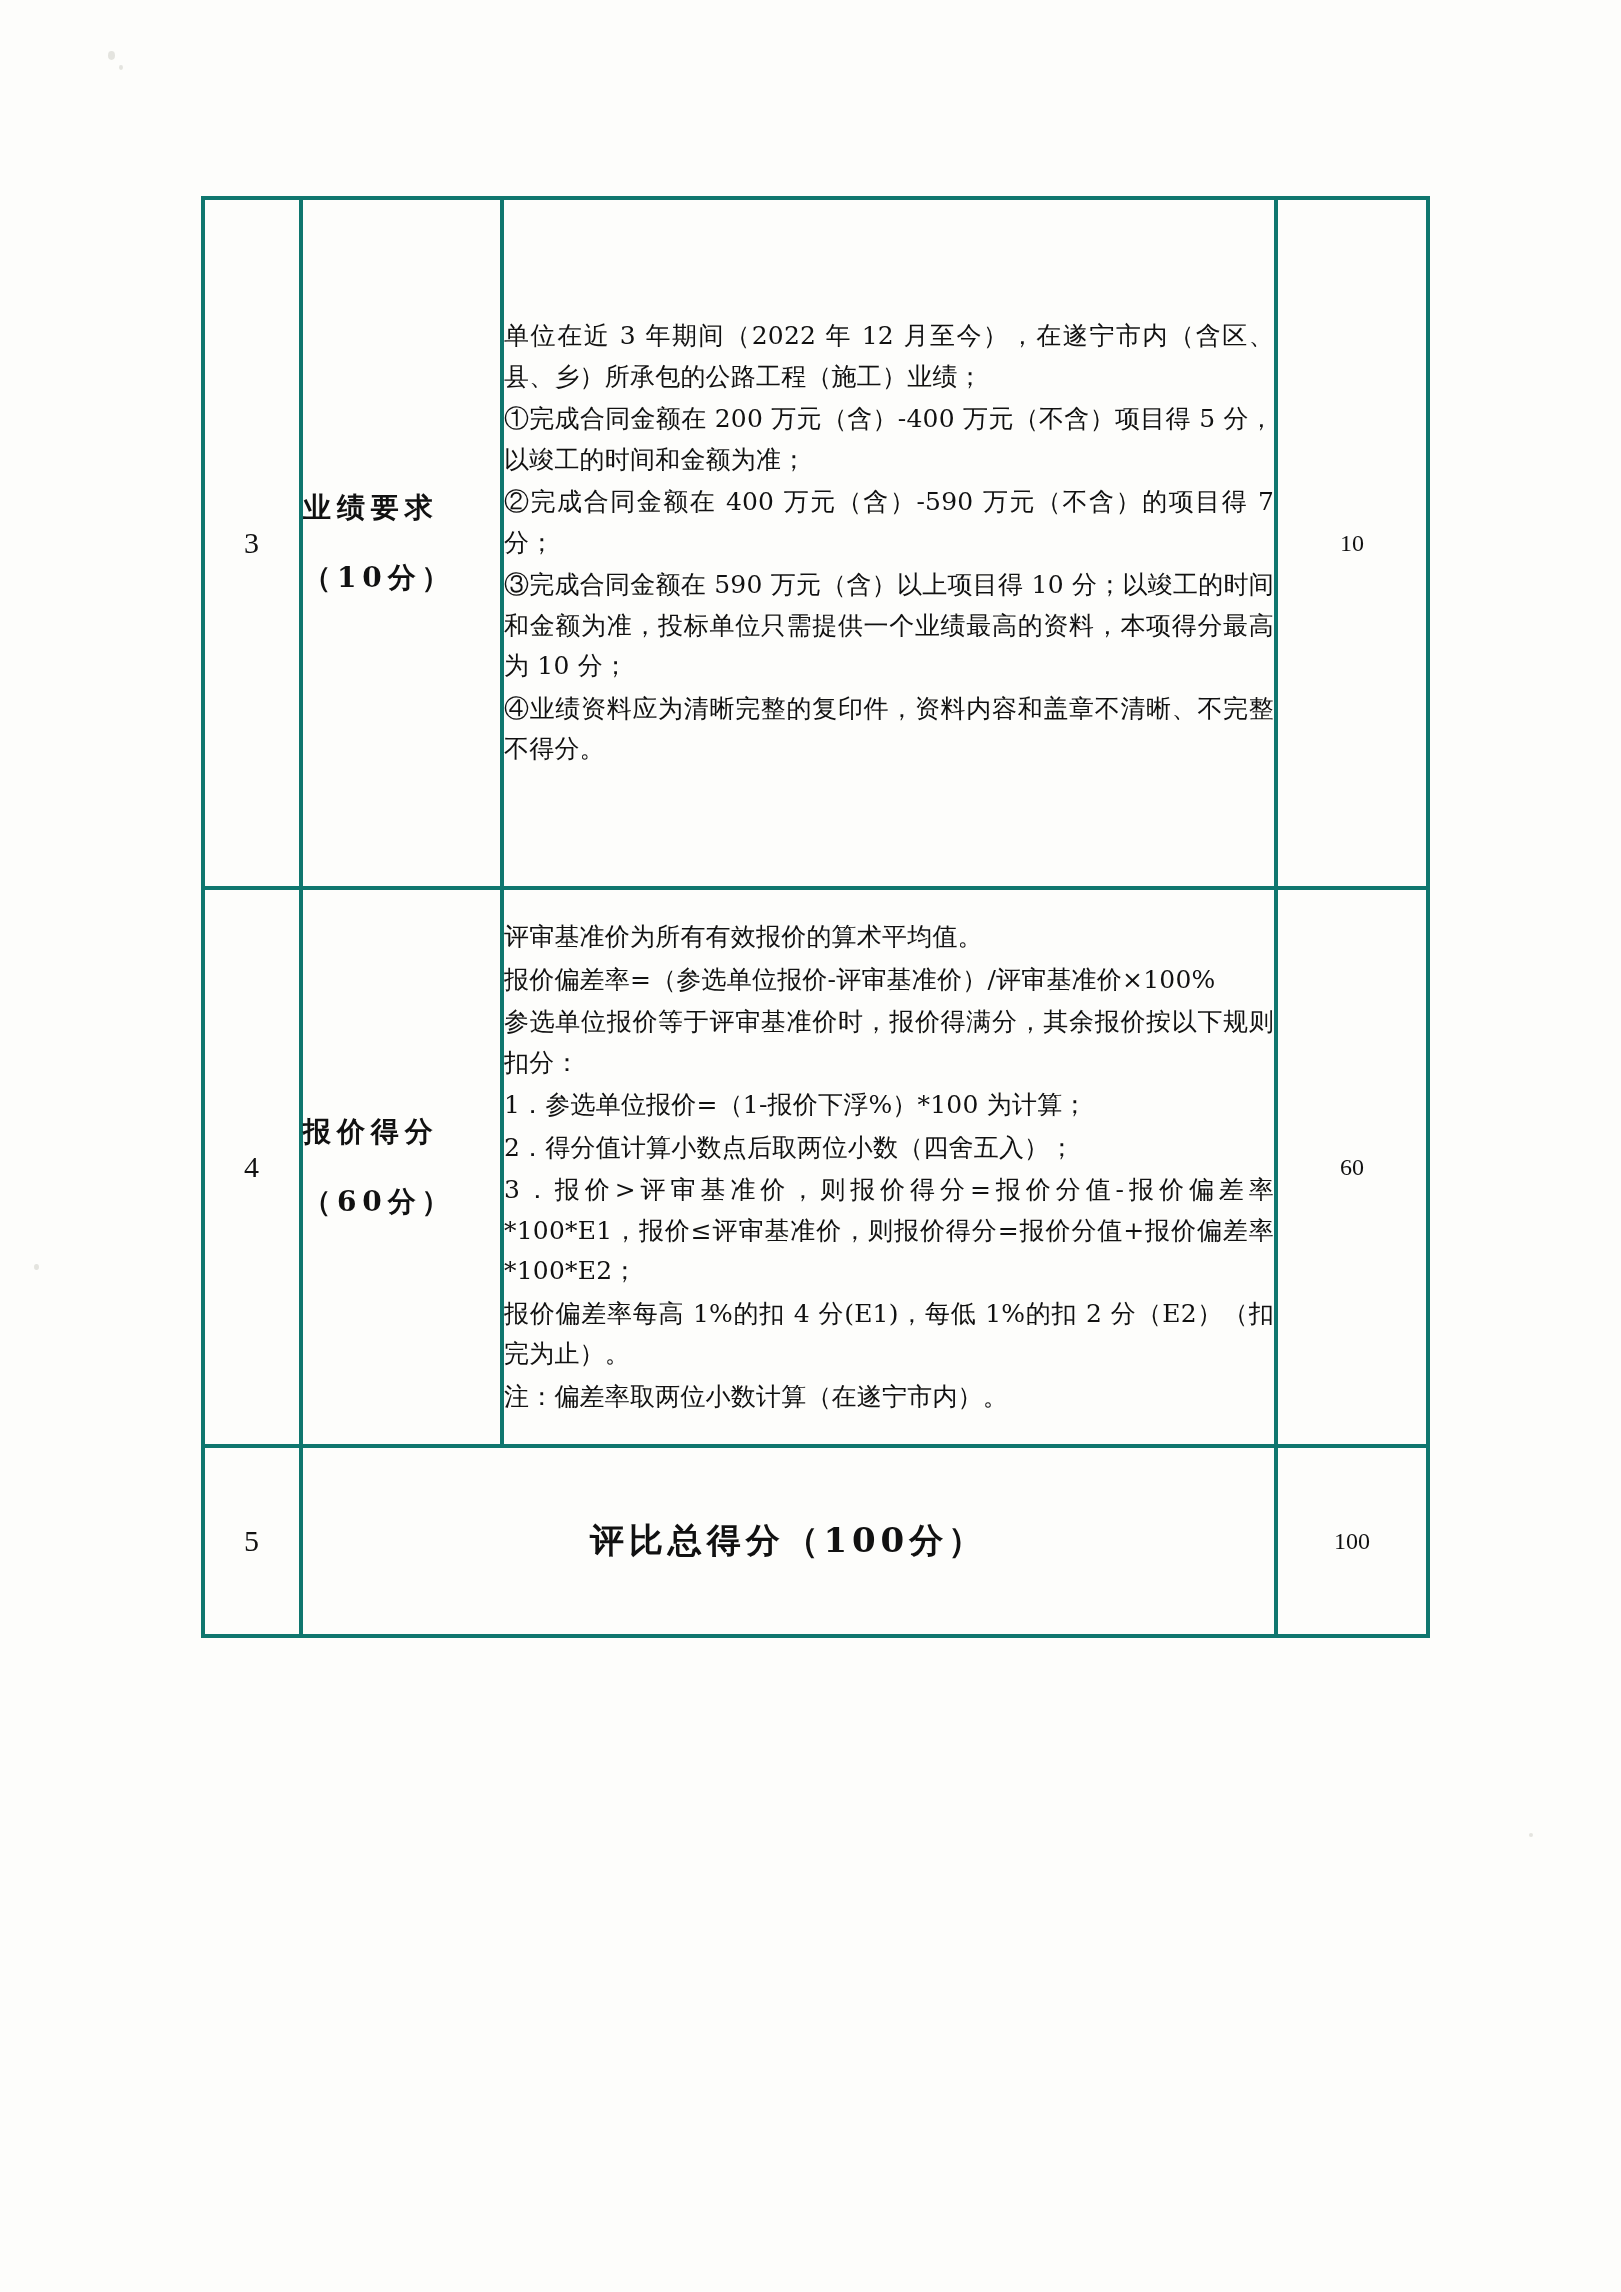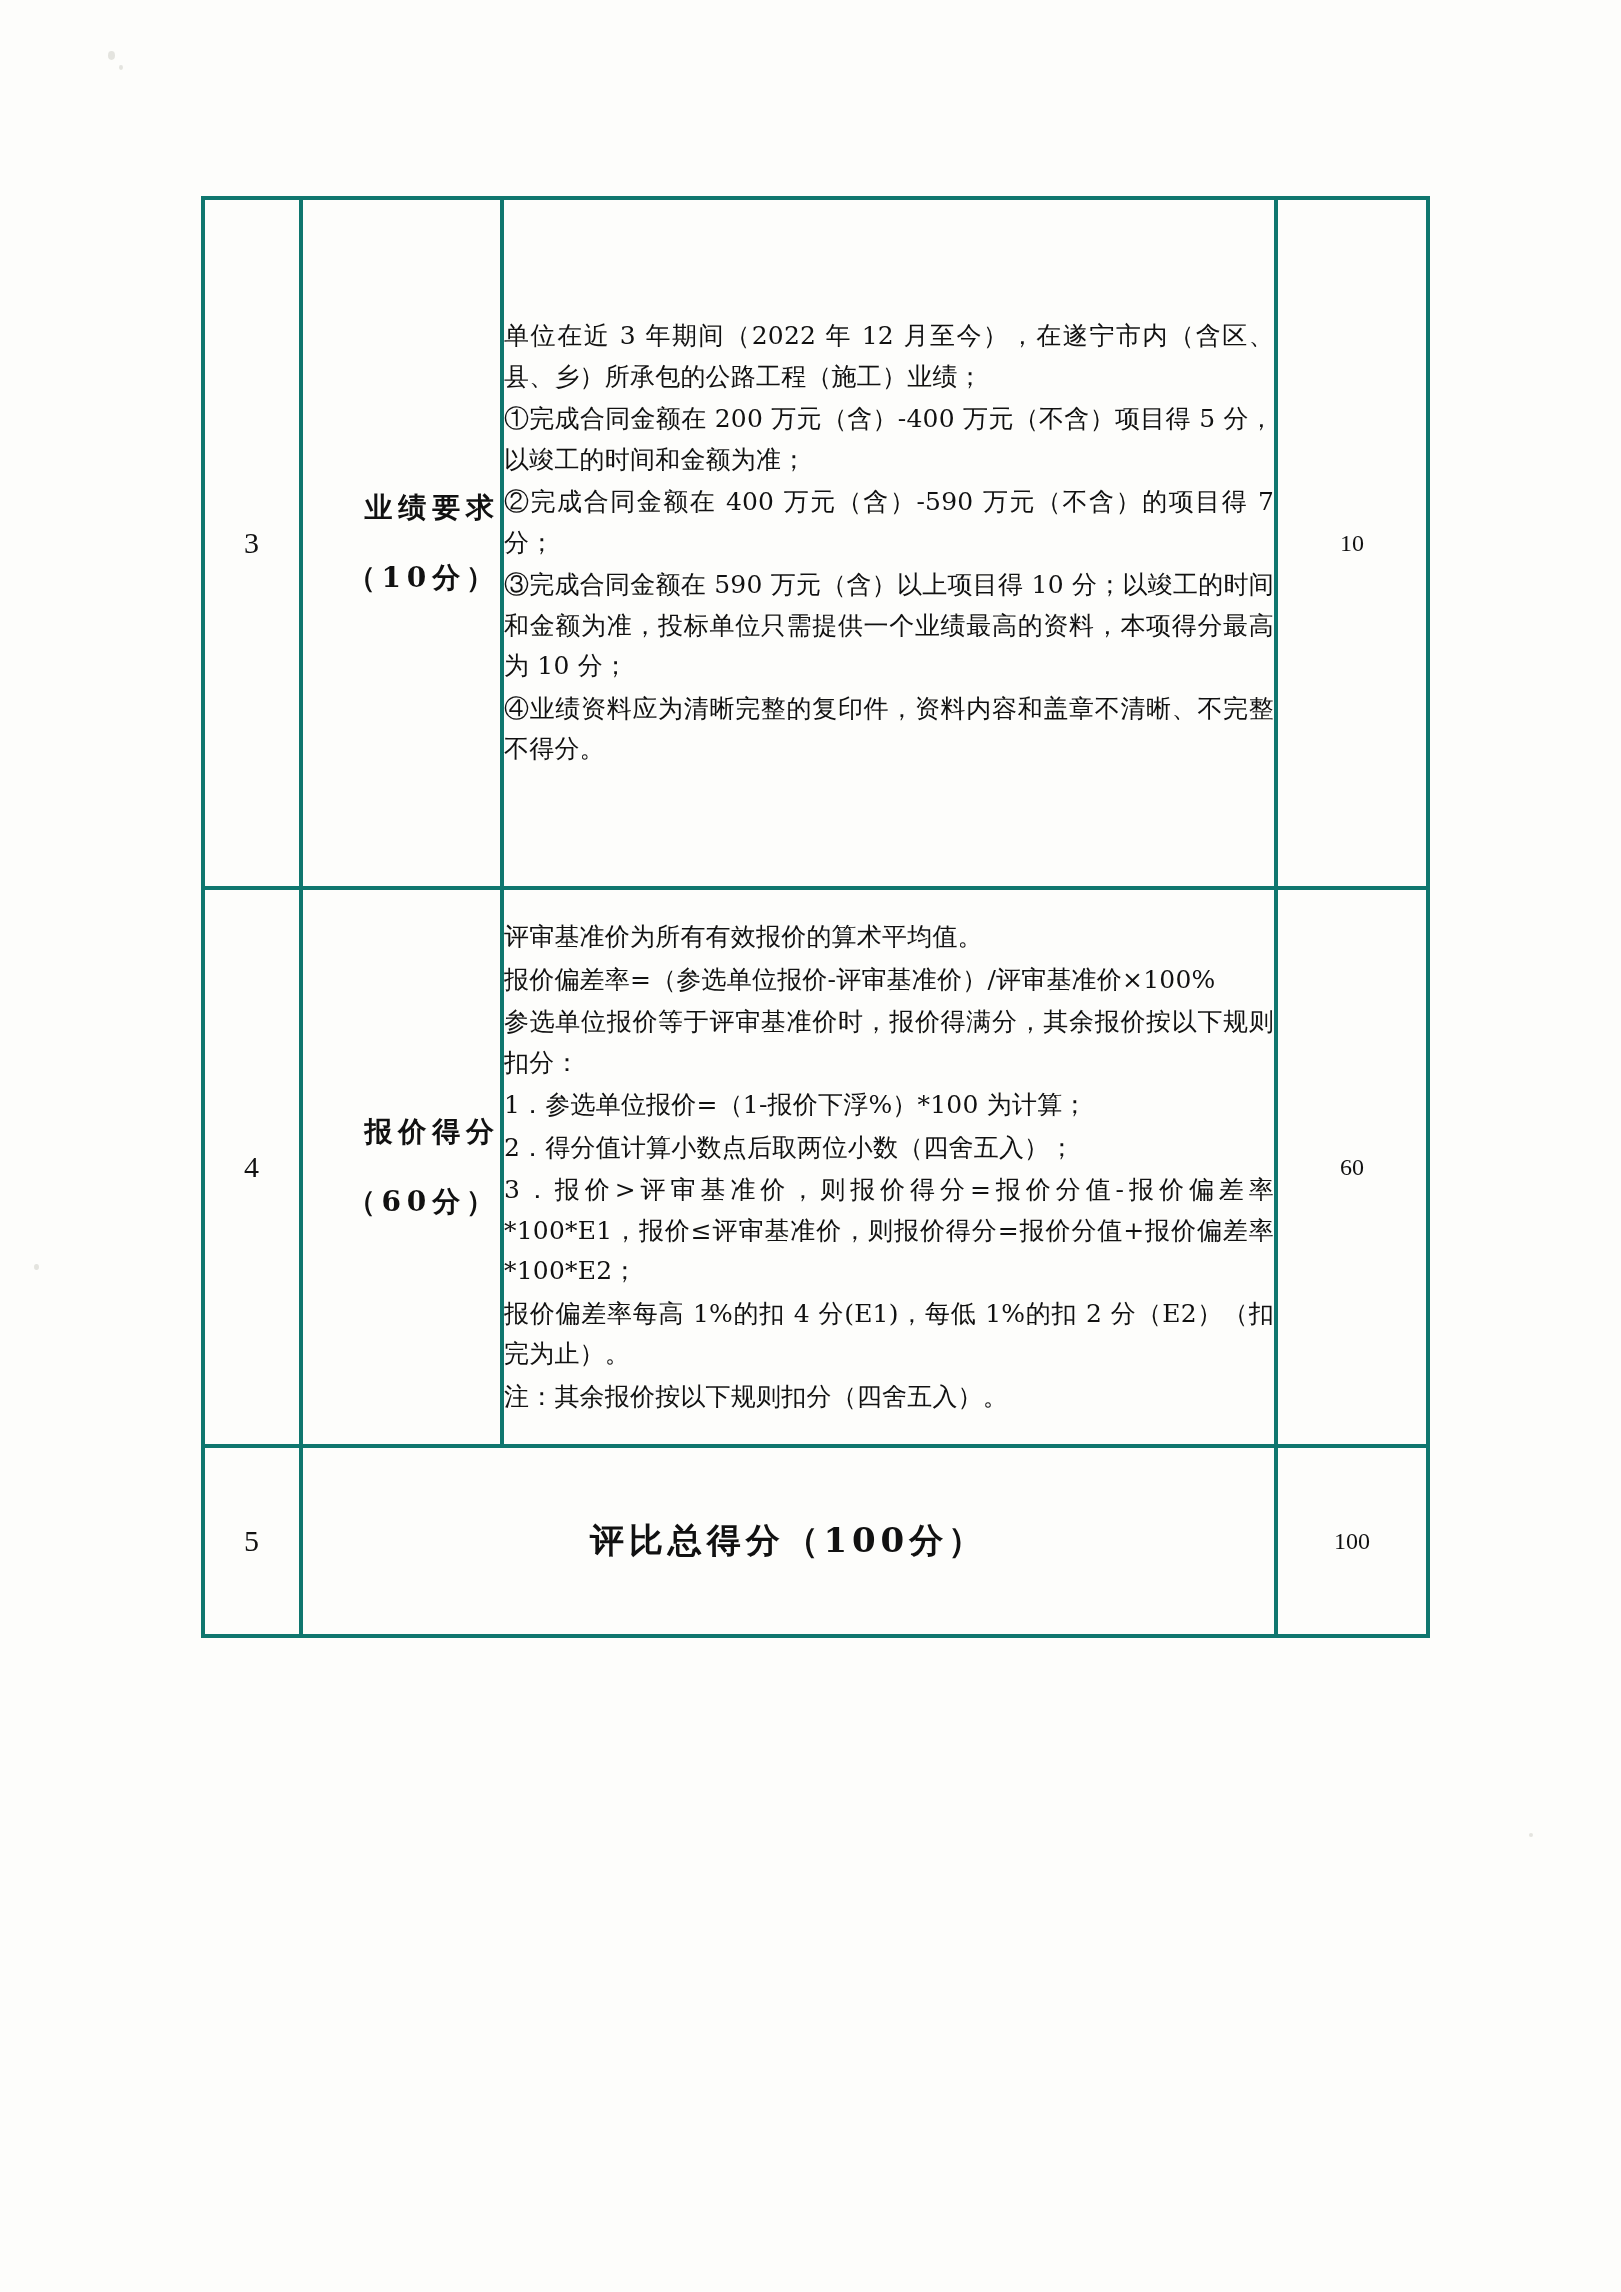--- a/index.html
+++ b/index.html
@@ -55,21 +55,21 @@
     font-size: 30px;
     font-family: "Liberation Serif", serif;
     letter-spacing: 1px;
   }
   .cell-score {
     text-align: center;
     font-size: 24px;
     font-family: "Liberation Serif", serif;
   }
   .cell-item {
-    text-align: right;
+    text-align: left;
     font-size: 28px;
     line-height: 2.0;
     font-family: "DejaVu Serif", serif;
     letter-spacing: 5.9px;
     font-weight: 600;
   }
   .cell-item .line2 { display: block; margin-top: 13.7px; }
 
   .cell-body {
     font-size: 25px;
@@ -140,21 +140,21 @@
           <span class="line2">（60分）</span>
         </td>
         <td class="cell-body">
           <p>评审基准价为所有有效报价的算术平均值。</p>
           <p>报价偏差率=（参选单位报价-评审基准价）/评审基准价×100%</p>
           <p>参选单位报价等于评审基准价时，报价得满分，其余报价按以下规则扣分：</p>
           <p>1．参选单位报价=（1-报价下浮%）*100 为计算；</p>
           <p>2．得分值计算小数点后取两位小数（四舍五入）；</p>
           <p>3．报价&gt;评审基准价，则报价得分=报价分值-报价偏差率*100*E1，报价≤评审基准价，则报价得分=报价分值+报价偏差率*100*E2；</p>
           <p>报价偏差率每高 1%的扣 4 分(E1)，每低 1%的扣 2 分（E2）（扣完为止）。</p>
-          <p>注：其余报价按以下规则扣分（四舍五入）。</p>
+          <p>注：偏差率取两位小数计算（在遂宁市内）。</p>
         </td>
         <td class="cell-score">60</td>
       </tr>
 
       <tr class="row-total">
         <td class="cell-no">5</td>
         <td class="cell-total" colspan="2">评比总得分（100分）</td>
         <td class="cell-score">100</td>
       </tr>
 

